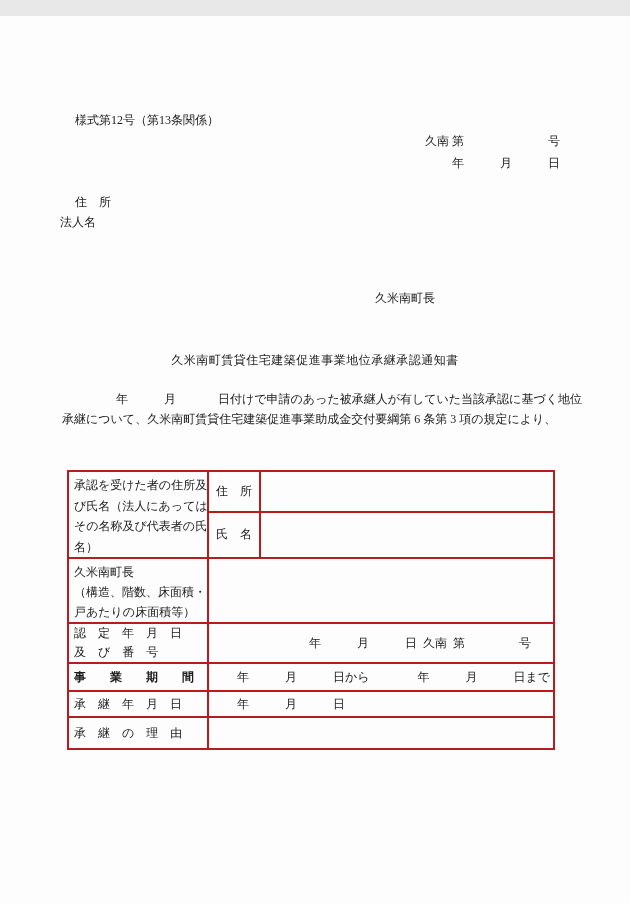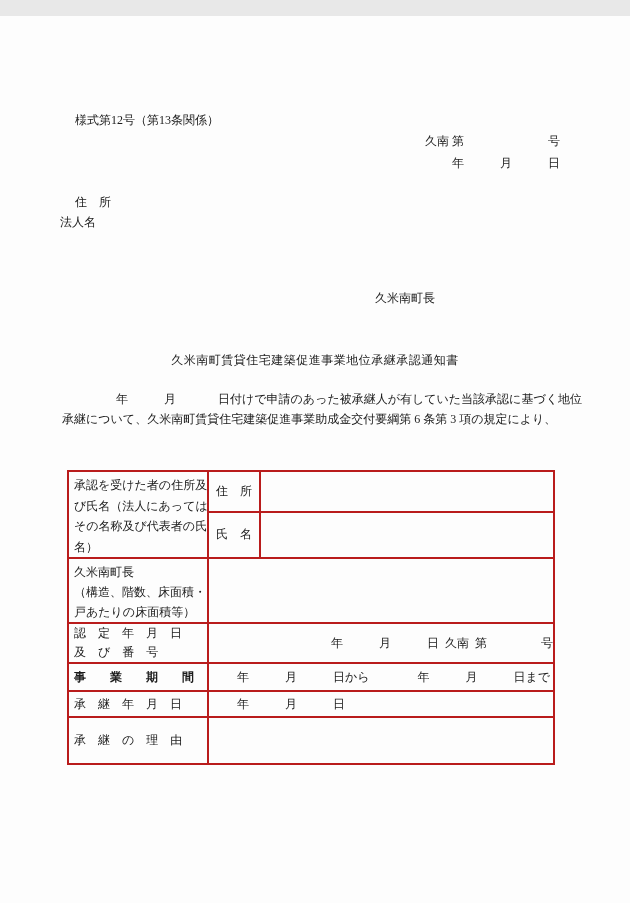--- a/index.html
+++ b/index.html
@@ -37,21 +37,21 @@
   }
   .label-cell {
     vertical-align: top;
     padding: 3px 3px 0 5px;
     line-height: 20.5px;
   }
   .label-line { white-space: pre; }
   .label-mid { vertical-align: middle; padding: 0 3px 0 5px; line-height: 19px; }
   .sub-label { text-align: center; white-space: pre; }
   .value-cell { white-space: pre; }
-  .pad-100 { padding-left: 100px; text-align: right; }
+  .pad-100 { padding-left: 100px; }
   .pad-28 { padding-left: 28px; }
 </style>
 </head>
 <body>
 
 <div class="page">
 
   <div class="abs" style="left:75px; top:96px;">様式第12号（第13条関係）</div>
 
   <div class="abs right-align" style="right:70px; top:117px;">久南 第　　　　　　　号</div>
@@ -106,19 +106,19 @@
       </tr>
       <tr>
         <td class="label-mid" style="height:28px;font-weight:bold;">事　　業　　期　　間</td>
         <td class="value-cell pad-28" colspan="2">年　　　月　　　日から　　　　年　　　月　　　日まで</td>
       </tr>
       <tr>
         <td class="label-mid" style="height:26px;">承　継　年　月　日</td>
         <td class="value-cell pad-28" colspan="2">年　　　月　　　日</td>
       </tr>
       <tr>
-        <td class="label-mid" style="height:47px;">承　継　の　理　由</td>
+        <td class="label-mid" style="height:32px;">承　継　の　理　由</td>
         <td class="value-cell" colspan="2"></td>
       </tr>
     </tbody>
   </table>
 
 </div>
 
 </body></html>

